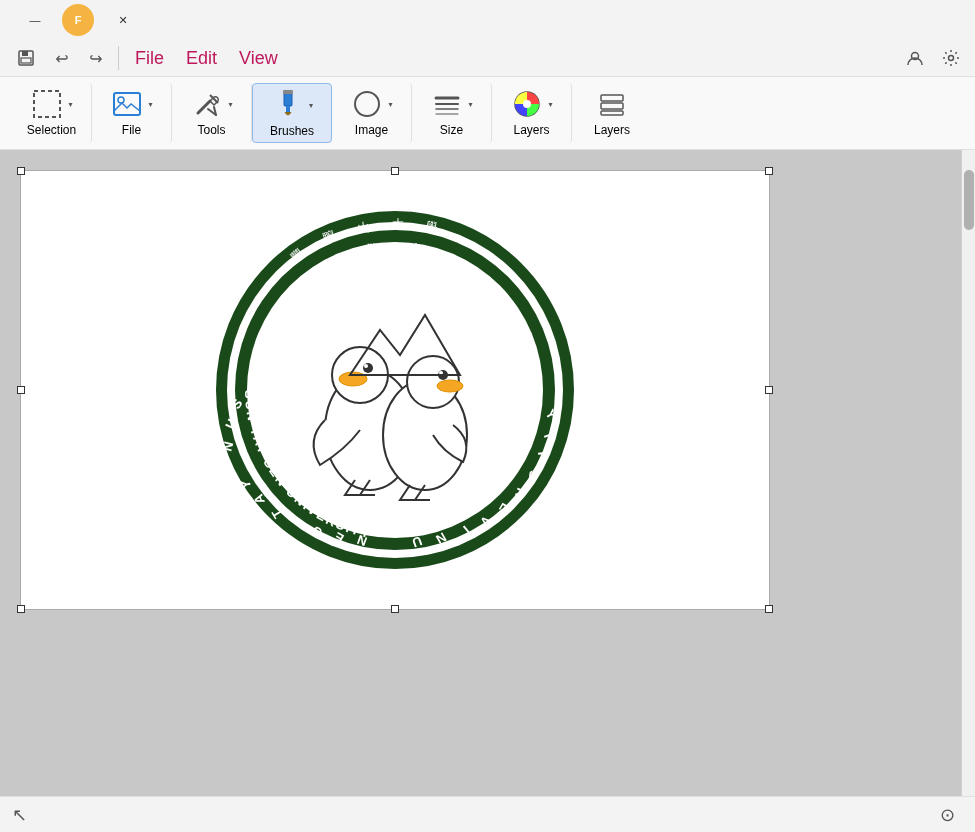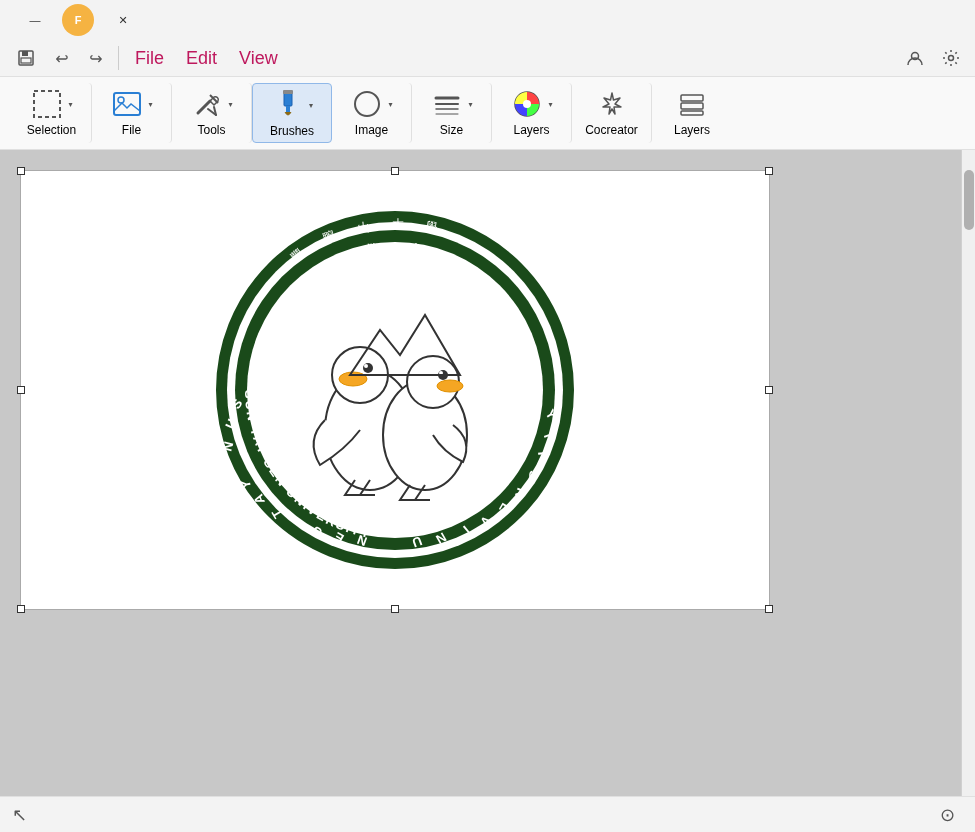--- a/index.html
+++ b/index.html
@@ -425,28 +425,20 @@
         <path d="M29 17 A12 12 0 0 1 17 29 L17 17Z" fill="#4f4"></path>
         <path d="M17 29 A12 12 0 0 1 5 17 L17 17Z" fill="#44f"></path>
         <path d="M5 17 A12 12 0 0 1 17 5 L17 17Z" fill="#ff4"></path>
         <circle cx="17" cy="17" r="4" fill="white"></circle>
       </svg>
       <span style="font-size:8px; color:#555;">▾</span>
     </div>
     <span class="tool-label">Layers</span>
   </div>
 
-  <div class="tool-group">
-    <div class="tool-icon-row">
-      <svg width="34" height="34" viewBox="0 0 34 34">
-        <path d="M17 6 L18.5 13 L25 11 L20 17 L26 20 L19 20 L20 27 L17 22 L14 27 L15 20 L8 20 L14 17 L9 11 L15.5 13Z" fill="none" stroke="#555" stroke-width="1.5" stroke-linejoin="round"></path>
-      </svg>
-    </div>
-    <span class="tool-label">Cocreator</span>
-  </div>
 
   <div class="tool-group">
     <div class="tool-icon-row">
       <svg width="34" height="34" viewBox="0 0 34 34">
         <rect x="6" y="8" width="22" height="6" rx="1" fill="none" stroke="#555" stroke-width="1.5"></rect>
         <rect x="6" y="16" width="22" height="6" rx="1" fill="none" stroke="#555" stroke-width="1.5"></rect>
         <rect x="6" y="24" width="22" height="4" rx="1" fill="none" stroke="#555" stroke-width="1.5"></rect>
       </svg>
     </div>
     <span class="tool-label">Layers</span>

